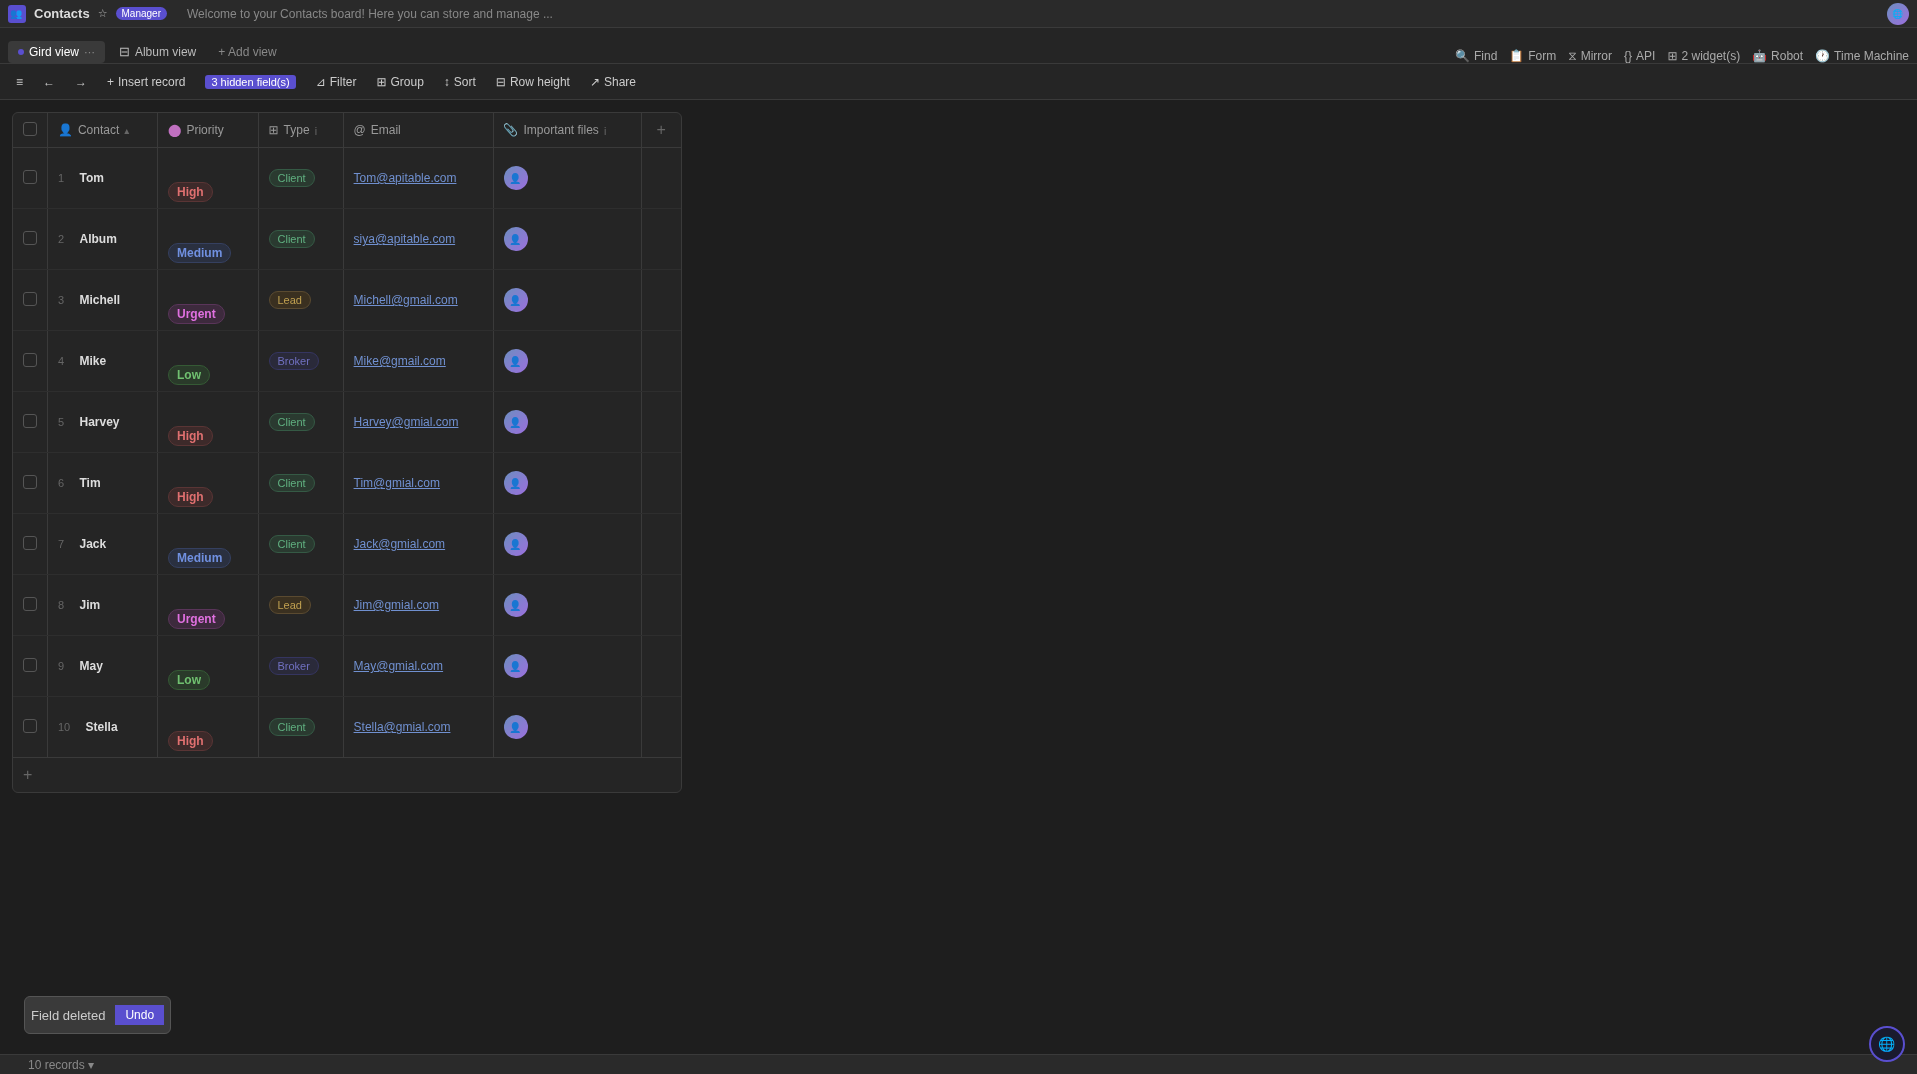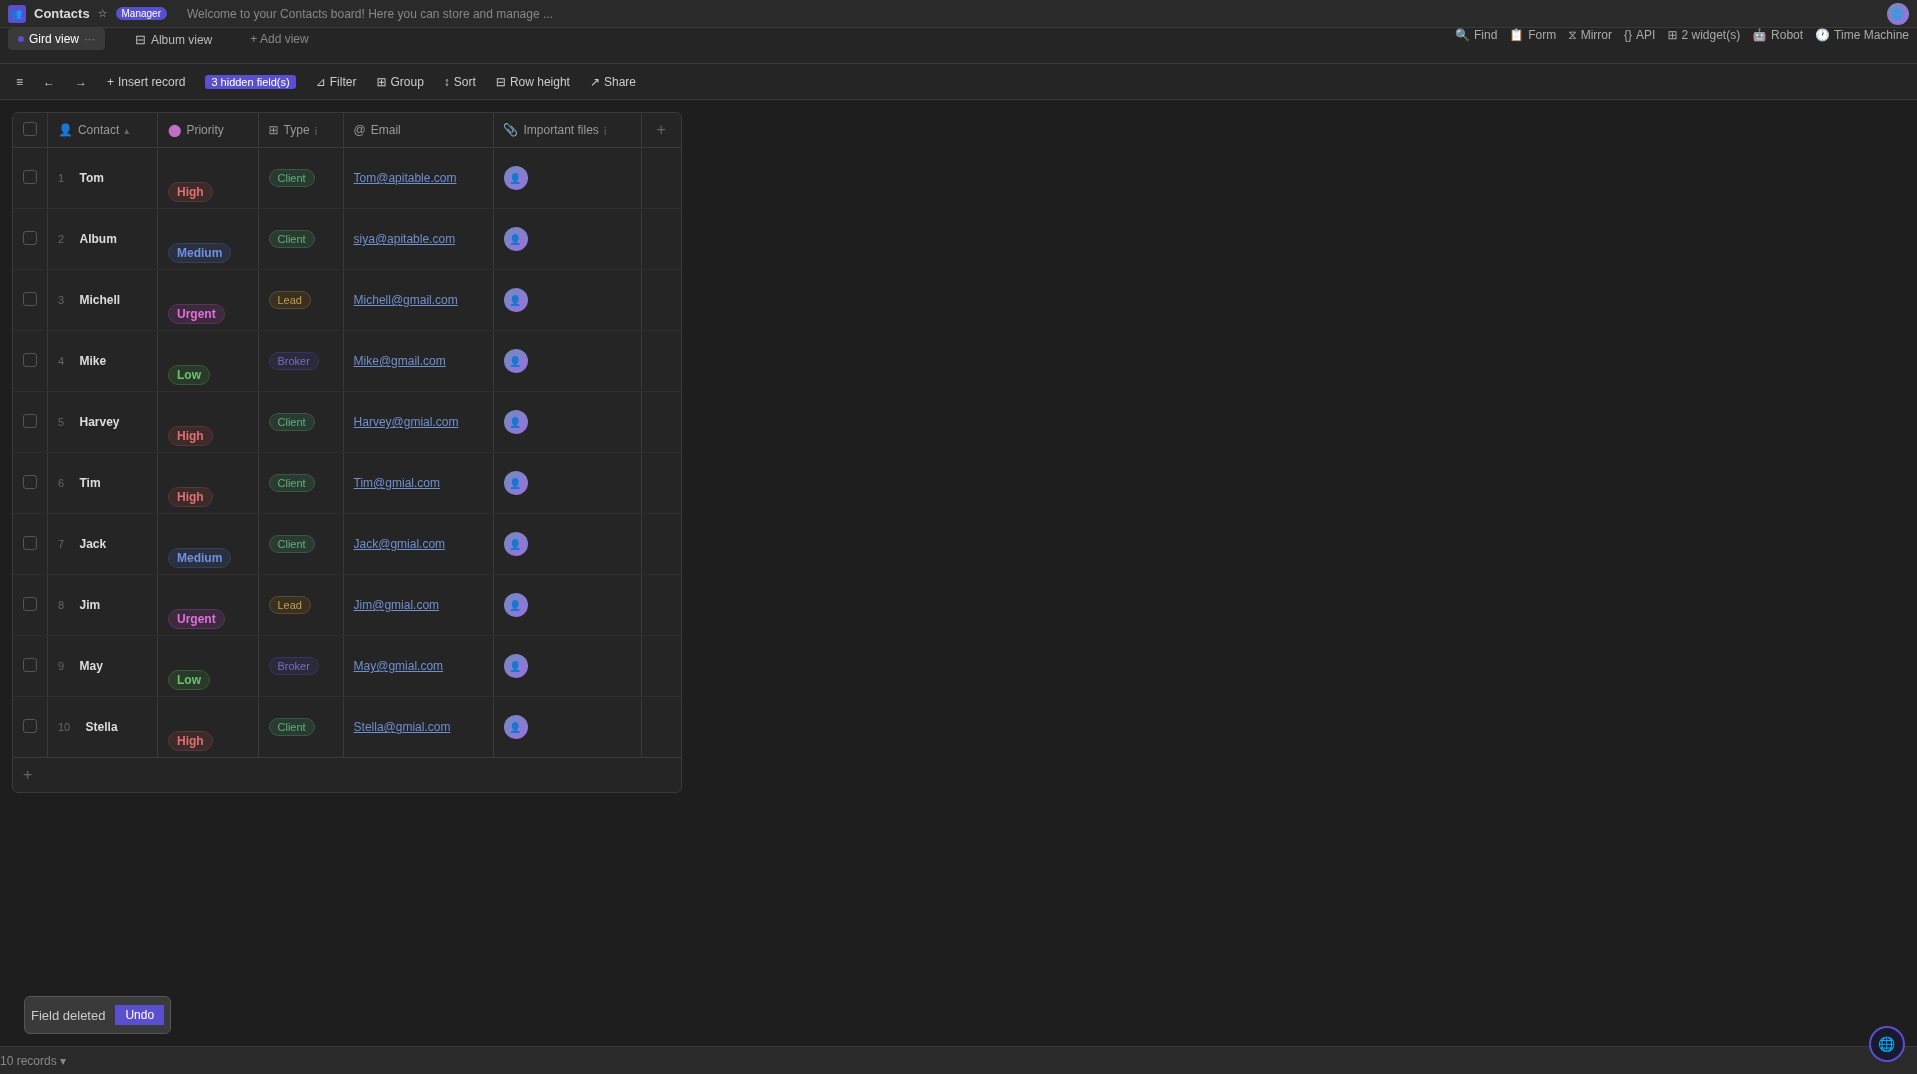--- a/index.html
+++ b/index.html
@@ -61,23 +61,23 @@
       background: linear-gradient(135deg, #6c8ebf, #9c6fde);
       display: flex; align-items: center; justify-content: center;
       font-size: 9px; color: white;
     }
 
     
     .views-bar {
       background: #252525;
       height: 36px;
       display: flex;
-      align-items: flex-start;
+      align-items: flex-end;
       padding: 0 8px;
-      gap: 20px;
+      gap: 4px;
       border-bottom: 1px solid #3a3a3a;
     }
     .view-tab {
       display: flex;
       align-items: center;
       gap: 5px;
       padding: 4px 10px;
       border-radius: 4px;
       cursor: pointer;
       color: #bbb;
@@ -263,24 +263,24 @@
       font-size: 16px;
     }
 
     
     .row-count-bar {
       position: absolute;
       bottom: 0;
       left: 0;
       right: 0;
       background: #2a2a2a;
-      height: 28px;
-      display: flex;
-      align-items: center;
-      padding: 0 0;
+      height: 20px;
+      display: flex;
+      align-items: center;
+      padding: 0 28px;
       border-top: 1px solid #3a3a3a;
       color: #888;
       font-size: 12px;
     }
 
     
     .toast {
       position: fixed;
       bottom: 40px;
       left: 24px;

